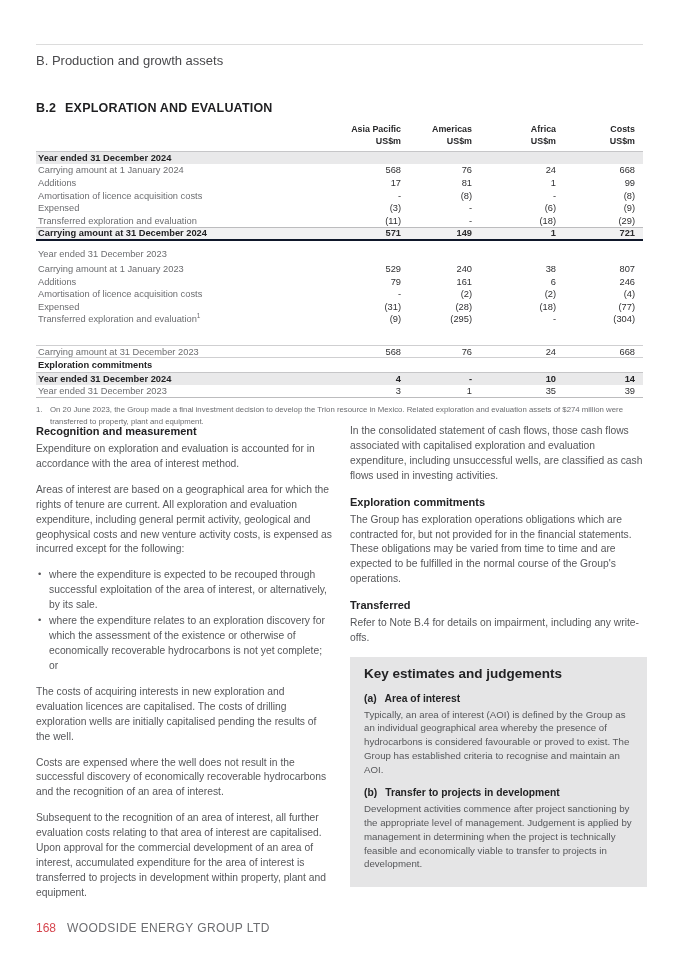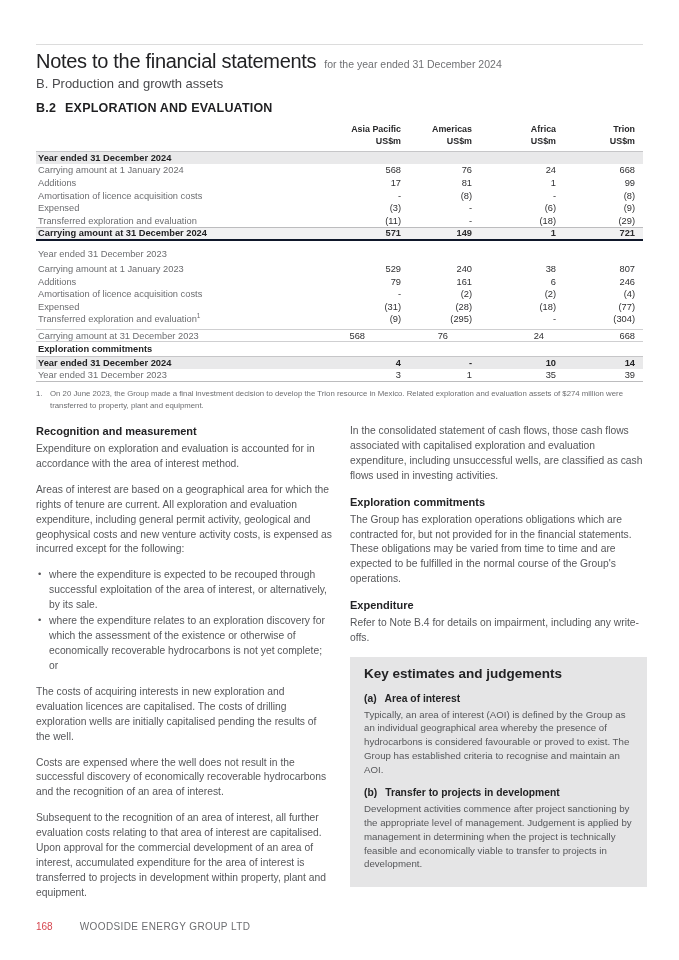--- a/index.html
+++ b/index.html
@@ -34,21 +34,21 @@
   .head .nc { font-weight:700; color:#29292b; line-height:11.5px; font-size:8.9px; }
 
   .band { background:#e9e9ea; border-top:1px solid #c6c6c8; font-weight:700; min-height:13.2px; }
   .band .lc, .band .nc { color:#232325; }
 
   .total24 { background:#f1f1f2; border-top:1px solid #bcbcbe; border-bottom:2px solid #0f172a; font-weight:700; min-height:13.6px; }
   .total24 .lc { color:#232325; }
 
   .ylabel23 { margin-top:6px; min-height:14px; }
   .sp23 { margin-top:2px; }
-  .total23 { border-top:1px solid #cfcfd1; border-bottom:1px solid #cfcfd1; min-height:13.6px; margin-top:3px;gap:12px; }
+  .total23 { border-top:1px solid #cfcfd1; border-bottom:1px solid #cfcfd1; min-height:13.6px; margin-top:19px; }
 
   .commit-head { font-weight:700; min-height:13.4px; }
   .commit-head .lc { color:#232325; }
   .commit23 { border-bottom:1px solid #bcbcbe; min-height:13.2px; }
 
   sup { font-size:6.5px; vertical-align:super; line-height:0; }
 
   .footnote { display:flex; gap:5px; margin-top:6px; font-size:7.8px; line-height:1.55; color:#6c6d70; }
   .fn-marker { flex:0 0 9px; }
   .fn-text { flex:1; padding-right:6px; }
@@ -65,34 +65,30 @@
   
   .keybox { background:#e5e5e6; padding:7px 14px 14px; margin-top:4px; }
   .keybox .kb-title { font-size:13.5px; font-weight:700; color:#232325; margin-bottom:8px; }
   .kb-item { margin-bottom:10px; }
   .kb-item:last-child { margin-bottom:2px; }
   .kb-head { font-size:10.3px; font-weight:700; color:#232325; margin-bottom:1px; }
   .kb-head .kb-id { margin-right:8px; }
   .kb-body { font-size:9.7px; line-height:1.42; color:#56575a; }
 
   
-  .footer { position:absolute; left:36px; top:921px; display:flex; align-items:flex-start; gap:27px; font-size:10px; }
+  .footer { position:absolute; left:36px; top:921px; display:flex; align-items:flex-start; gap:11px; font-size:12px; }
   .pageno { color:#d6464f; }
   .company { color:#6c6d70; letter-spacing:0.4px; }
 </style>
 </head>
 <body>
 
 <div class="rule-top"></div>
 
 <div class="hdr">
-  <div class="title-line">
-    <span class="title">Notes to the financial statements</span>
-    <span class="subtitle">for the year ended 31 December 2024</span>
-  </div>
   <div class="crumb">B. Production and growth assets</div>
 </div>
 
 <div class="note-head">
   <span class="nid">B.2</span><span>EXPLORATION AND EVALUATION</span>
 </div>
 
 <div class="tbl">
 
   <div class="r head">
@@ -103,21 +99,21 @@
     </div>
     <div class="nc">
       <div>Americas</div>
       <div>US$m</div>
     </div>
     <div class="nc">
       <div>Africa</div>
       <div>US$m</div>
     </div>
     <div class="nc">
-      <div>Trion</div>
+      <div>Costs</div>
       <div>US$m</div>
     </div>
   </div>
 
   <div class="r band">
     <div class="lc span">Year ended 31 December 2024</div>
   </div>
 
   <div class="r">
     <div class="lc">Carrying amount at 1 January 2024</div>
@@ -248,21 +244,21 @@
     </ul>
     <p>The costs of acquiring interests in new exploration and evaluation licences are capitalised. The costs of drilling exploration wells are initially capitalised pending the results of the well.</p>
     <p>Costs are expensed where the well does not result in the successful discovery of economically recoverable hydrocarbons and the recognition of an area of interest.</p>
     <p>Subsequent to the recognition of an area of interest, all further evaluation costs relating to that area of interest are capitalised. Upon approval for the commercial development of an area of interest, accumulated expenditure for the area of interest is transferred to projects in development within property, plant and equipment.</p>
   </div>
 
   <div class="col">
     <p>In the consolidated statement of cash flows, those cash flows associated with capitalised exploration and evaluation expenditure, including unsuccessful wells, are classified as cash flows used in investing activities.</p>
     <h3>Exploration commitments</h3>
     <p>The Group has exploration operations obligations which are contracted for, but not provided for in the financial statements. These obligations may be varied from time to time and are expected to be fulfilled in the normal course of the Group's operations.</p>
-    <h3>Expenditure</h3>
+    <h3>Transferred</h3>
     <p>Refer to Note B.4 for details on impairment, including any write-offs.</p>
 
     <div class="keybox">
       <div class="kb-title">Key estimates and judgements</div>
       <div class="kb-item">
         <div class="kb-head">
           <span class="kb-id">(a)</span><span>Area of interest</span>
         </div>
         <div class="kb-body">Typically, an area of interest (AOI) is defined by the Group as an individual geographical area whereby the presence of hydrocarbons is considered favourable or proved to exist. The Group has established criteria to recognise and maintain an AOI.</div>
       </div>

